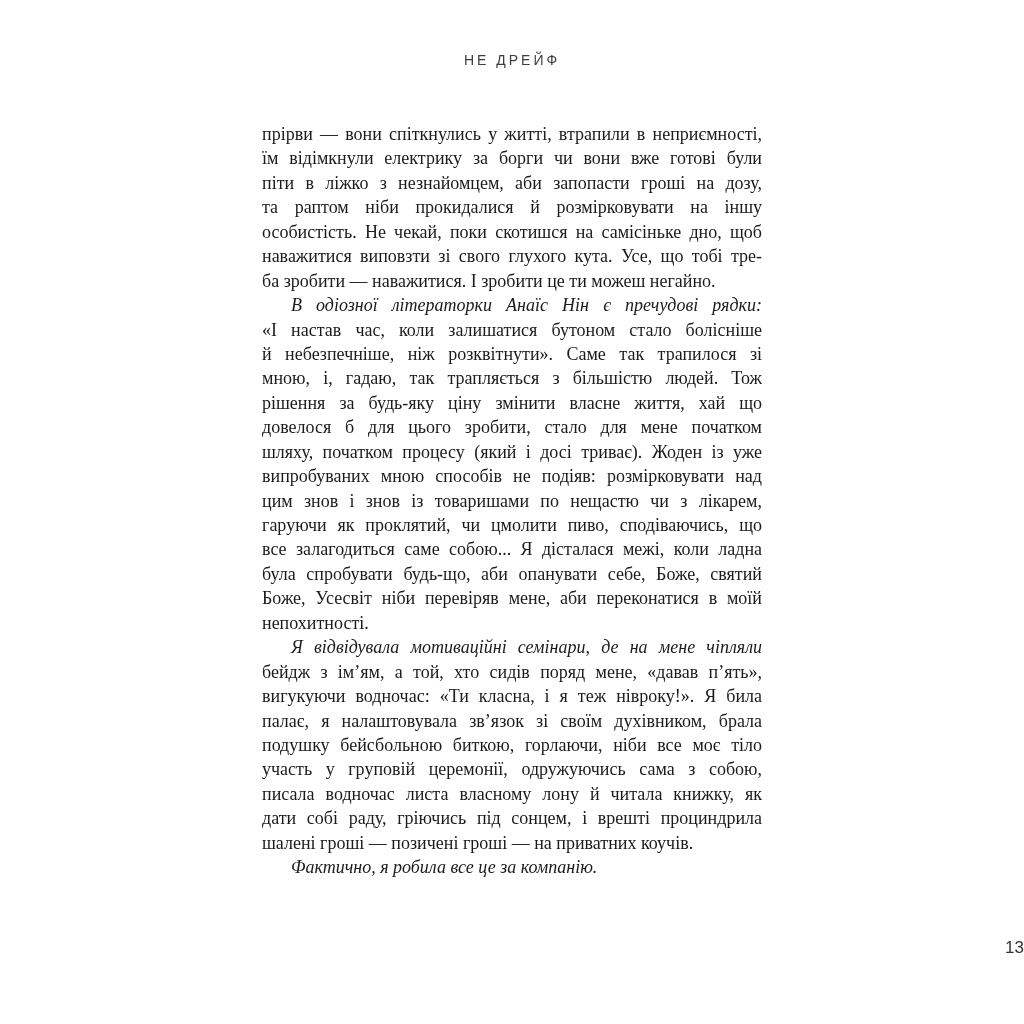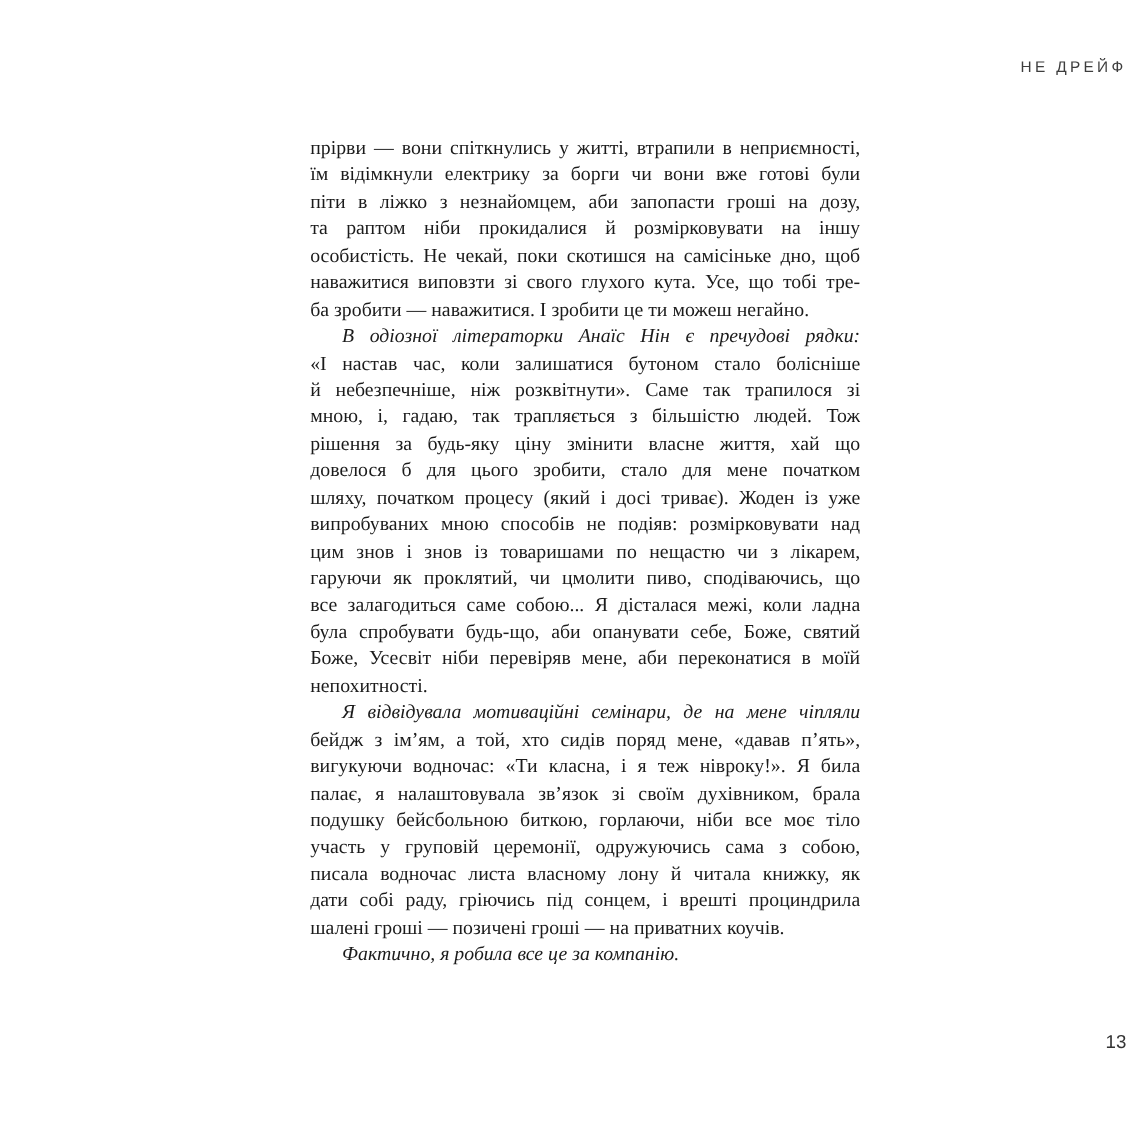--- a/index.html
+++ b/index.html
@@ -13,37 +13,36 @@
     width: 1024px;
     height: 1024px;
     background: #ffffff;
     overflow: hidden;
   }
   .running-header {
     position: absolute;
     top: 52px;
     left: 0;
     width: 100%;
-    text-align: right;
+    text-align: center;
     font-family: "Liberation Sans", "DejaVu Sans", sans-serif;
     font-size: 14px;
     font-weight: 400;
     letter-spacing: 3px;
     color: #3d3d3d;
   }
   .text-block {
     position: absolute;
     left: 262px;
     top: 122px;
     width: 500px;
     font-family: "Liberation Serif", "DejaVu Serif", serif;
     font-size: 18px;
     line-height: 24.45px;
     color: #1b1b1b;
-    margin-left: 20px;
   }
   .line {
     height: 24.45px;
     overflow: hidden;
     text-align: justify;
     text-align-last: justify;
     white-space: normal;
   }
   .line.last {
     text-align-last: left;

